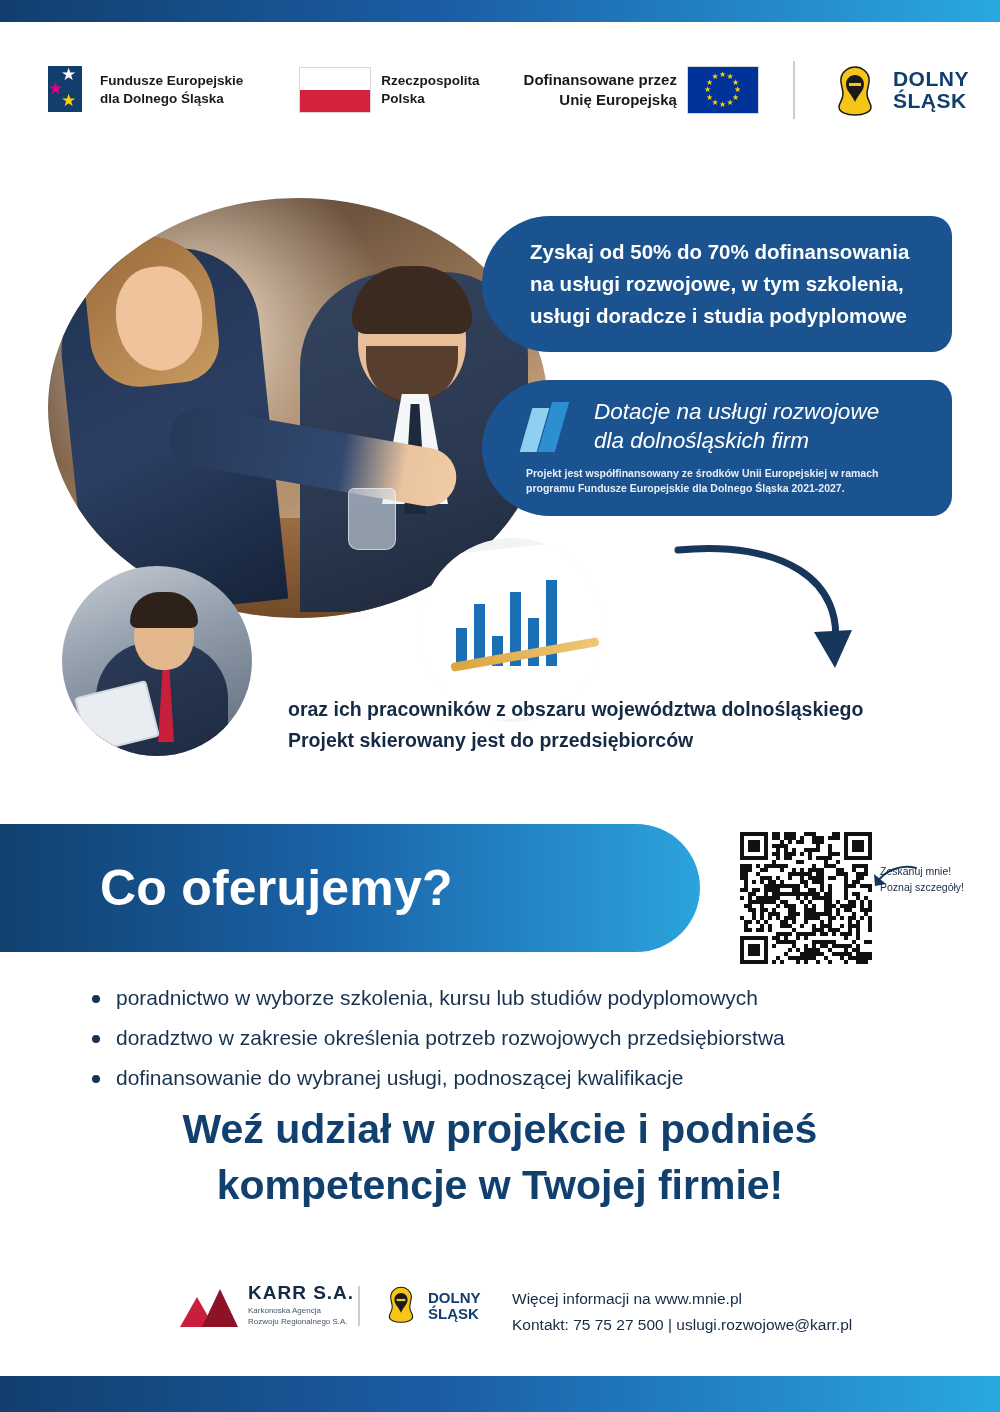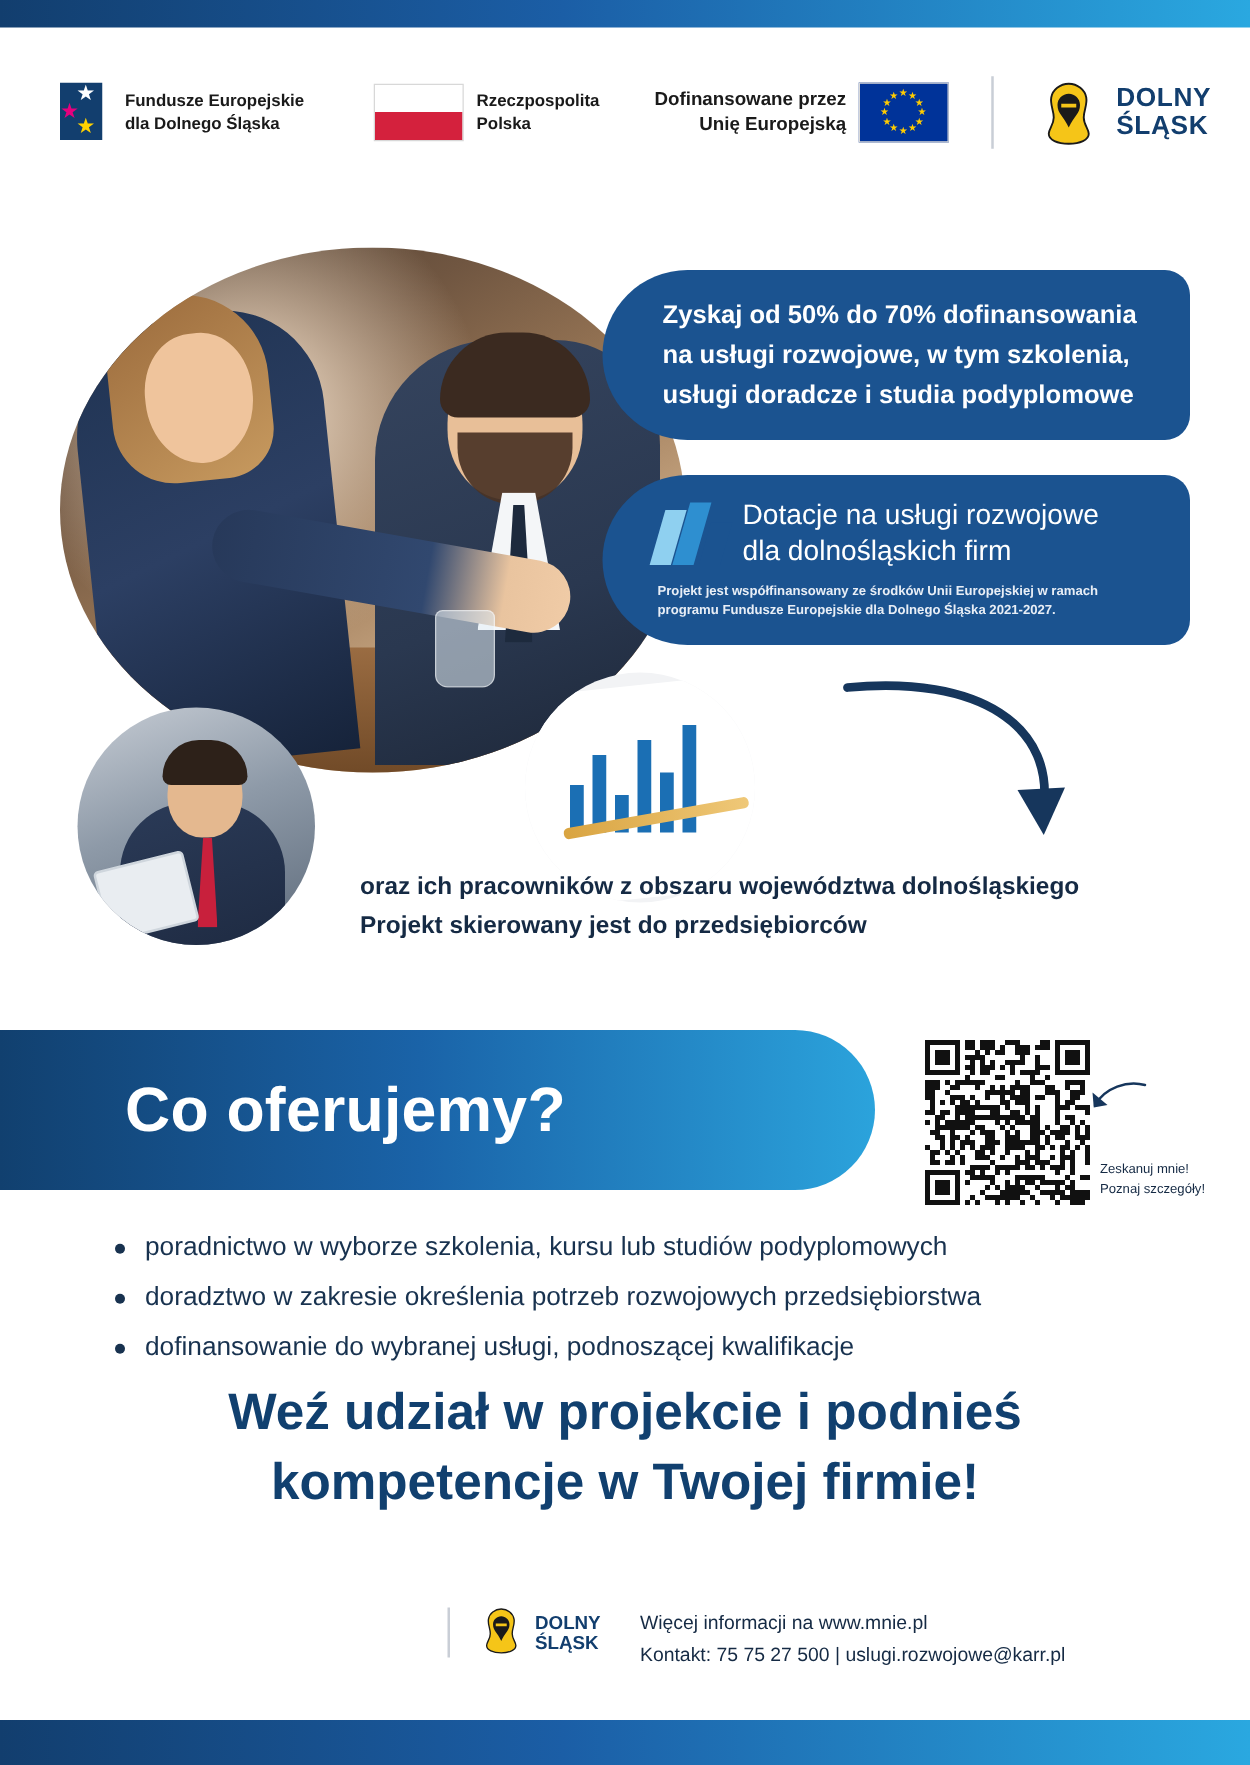--- a/index.html
+++ b/index.html
@@ -191,21 +191,21 @@
   .callout-1 p {
     color: #ffffff; font-size: 20.5px; font-weight: bold; line-height: 1.55;
     padding-left: 48px; padding-right: 16px;
   }
 
   .callout-2 {
     position: absolute; left: 482px; top: 380px; width: 470px; height: 136px;
     background: #1b5390; border-radius: 68px 20px 20px 68px;
     padding: 18px 22px 0 44px;
   }
-  .callout-2 .c2-row { display: flex; align-items: flex-start; gap: 12px; }
+  .callout-2 .c2-row { display: flex; align-items: flex-start; gap: 12px; font-style: italic; }
   .c2-mark { width: 56px; height: 52px; position: relative; flex: none; margin-top: 4px; }
   .c2-mark i { position: absolute; display: block; }
   .c2-mark .m1 { left: 0; top: 6px; width: 17px; height: 44px; background: #8fd0f0; transform: skewX(-16deg); }
   .c2-mark .m2 { left: 19px; top: 0px; width: 17px; height: 50px; background: #2e8fd0; transform: skewX(-16deg); }
   .c2-mark .m3 { left: 38px; top: 16px; width: 17px; height: 34px; background: #1b5390; transform: skewX(-16deg); }
   .callout-2 h2 {
     color: #ffffff; font-size: 22.5px; font-weight: normal; line-height: 1.28;
   }
   .callout-2 .c2-small {
     color: #e8eef6; font-size: 10.5px; line-height: 1.45; margin-top: 10px;
@@ -230,21 +230,21 @@
   }
   .offer-banner h1 {
     color: #ffffff; font-size: 50px; font-weight: bold; padding-left: 100px;
     letter-spacing: .2px;
   }
 
   
   .qr-wrap { position: absolute; left: 740px; top: 832px; width: 132px; height: 132px; }
   .qr-wrap canvas, .qr-wrap .qr { width: 132px; height: 132px; }
   .qr-caption {
-    position: absolute; left: 880px; top: 928px; width: 110px;
+    position: absolute; left: 880px; top: 864px; width: 110px;
     font-size: 10.5px; color: #152a44; line-height: 1.5; text-align: left;
   }
   .qr-arrow { position: absolute; left: 872px; top: 862px; width: 46px; height: 34px; }
 
   
   .bullets {
     position: absolute; left: 88px; top: 978px; width: 870px;
   }
   .bullets li {
     list-style: none; position: relative; padding-left: 28px;
@@ -1000,20 +1000,33 @@
     <li>dofinansowanie do wybranej usługi, podnoszącej kwalifikacje</li>
   </ul>
 
   <div class="cta">
     <div>Weź udział w projekcie i podnieś</div>
     <div>kompetencje w Twojej firmie!</div>
   </div>
 
   <div class="footer">
 
+    <div class="karr-logo">
+      <div class="karr-mark">
+        <span class="p1"></span>
+          <span class="p2"></span>
+      </div>
+      <div class="karr-txt">
+        <div class="k1">KARR S.A.</div>
+        <div class="k2">
+          <div>Karkonoska Agencja</div>
+          <div>Rozwoju Regionalnego S.A.</div>
+        </div>
+      </div>
+    </div>
 
     <div class="footer-div"></div>
 
     <div class="ds-logo-2">
       <div>
         <svg width="38" height="40" viewBox="0 0 52 54">
           <path d="M26 4c-7 0-13 5-14 11-1 6 2 10 2 16 0 6-4 9-4 13 0 5 7 8 16 8s16-3 16-8c0-4-4-7-4-13 0-6 3-10 2-16C39 9 33 4 26 4z" fill="#f5c518" stroke="#1a1a1a" stroke-width="1.5"></path>
           <path d="M26 12c-5 0-9 4-9 9 0 7 5 9 9 18 4-9 9-11 9-18 0-5-4-9-9-9z" fill="#1a1a1a"></path>
           <path d="M20 20h12v3H20z" fill="#f5c518"></path>
         </svg>

